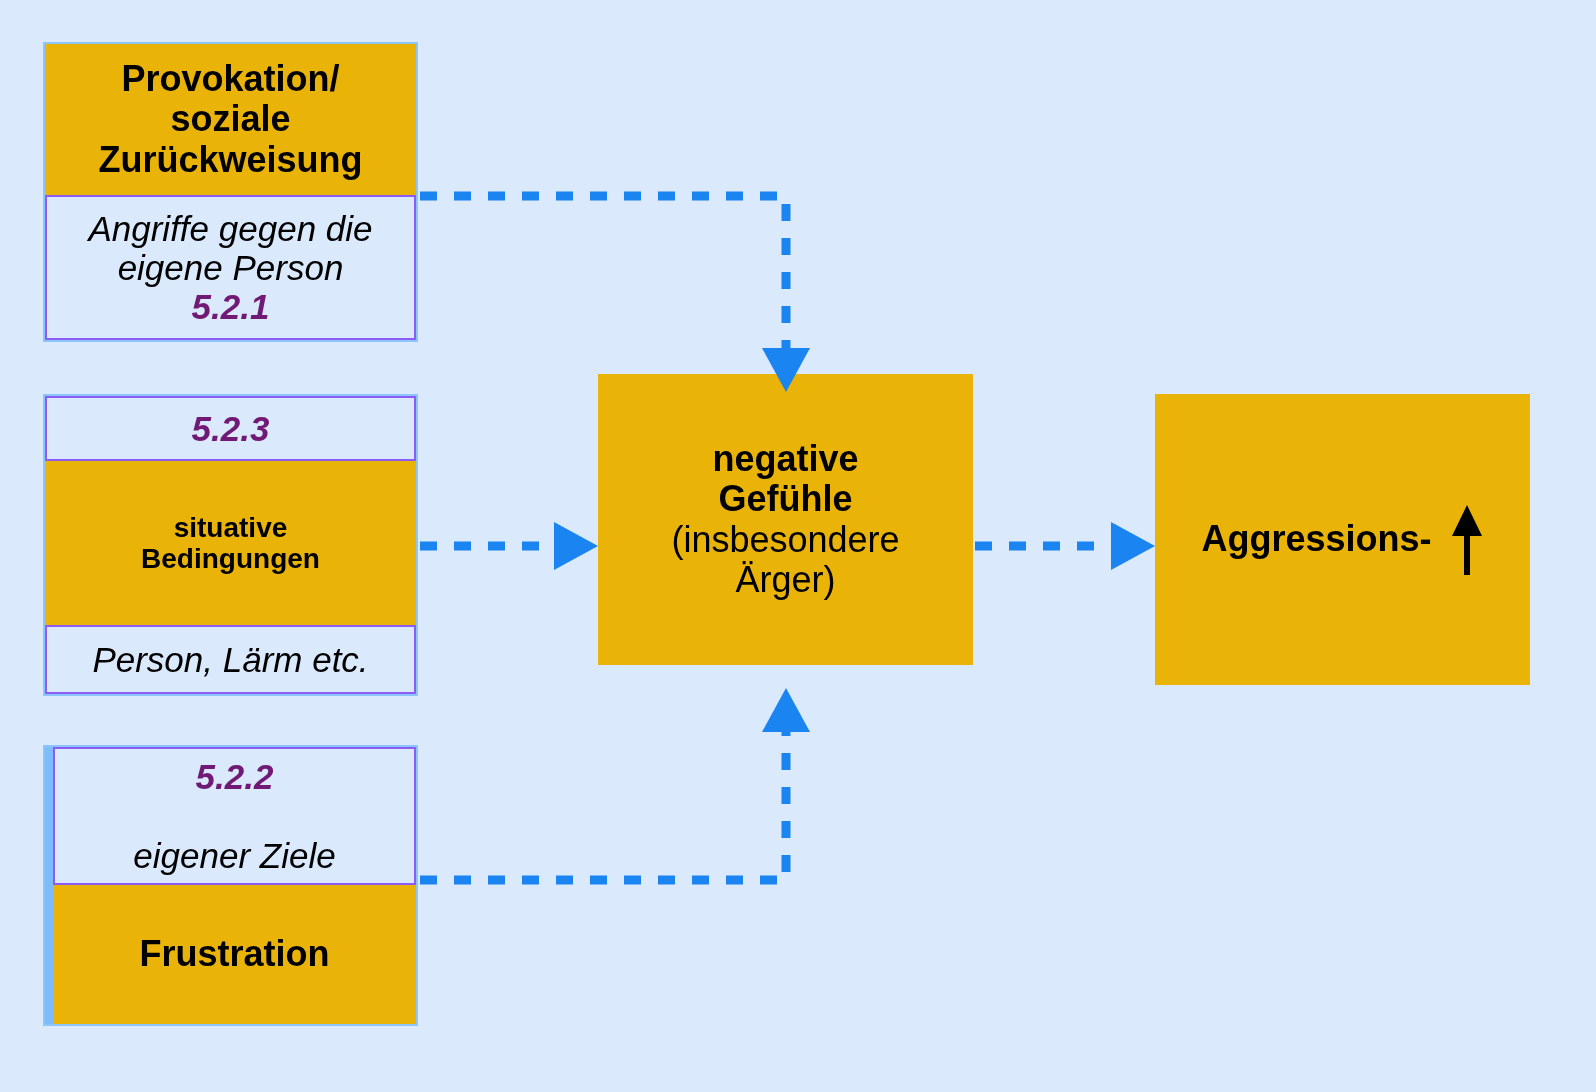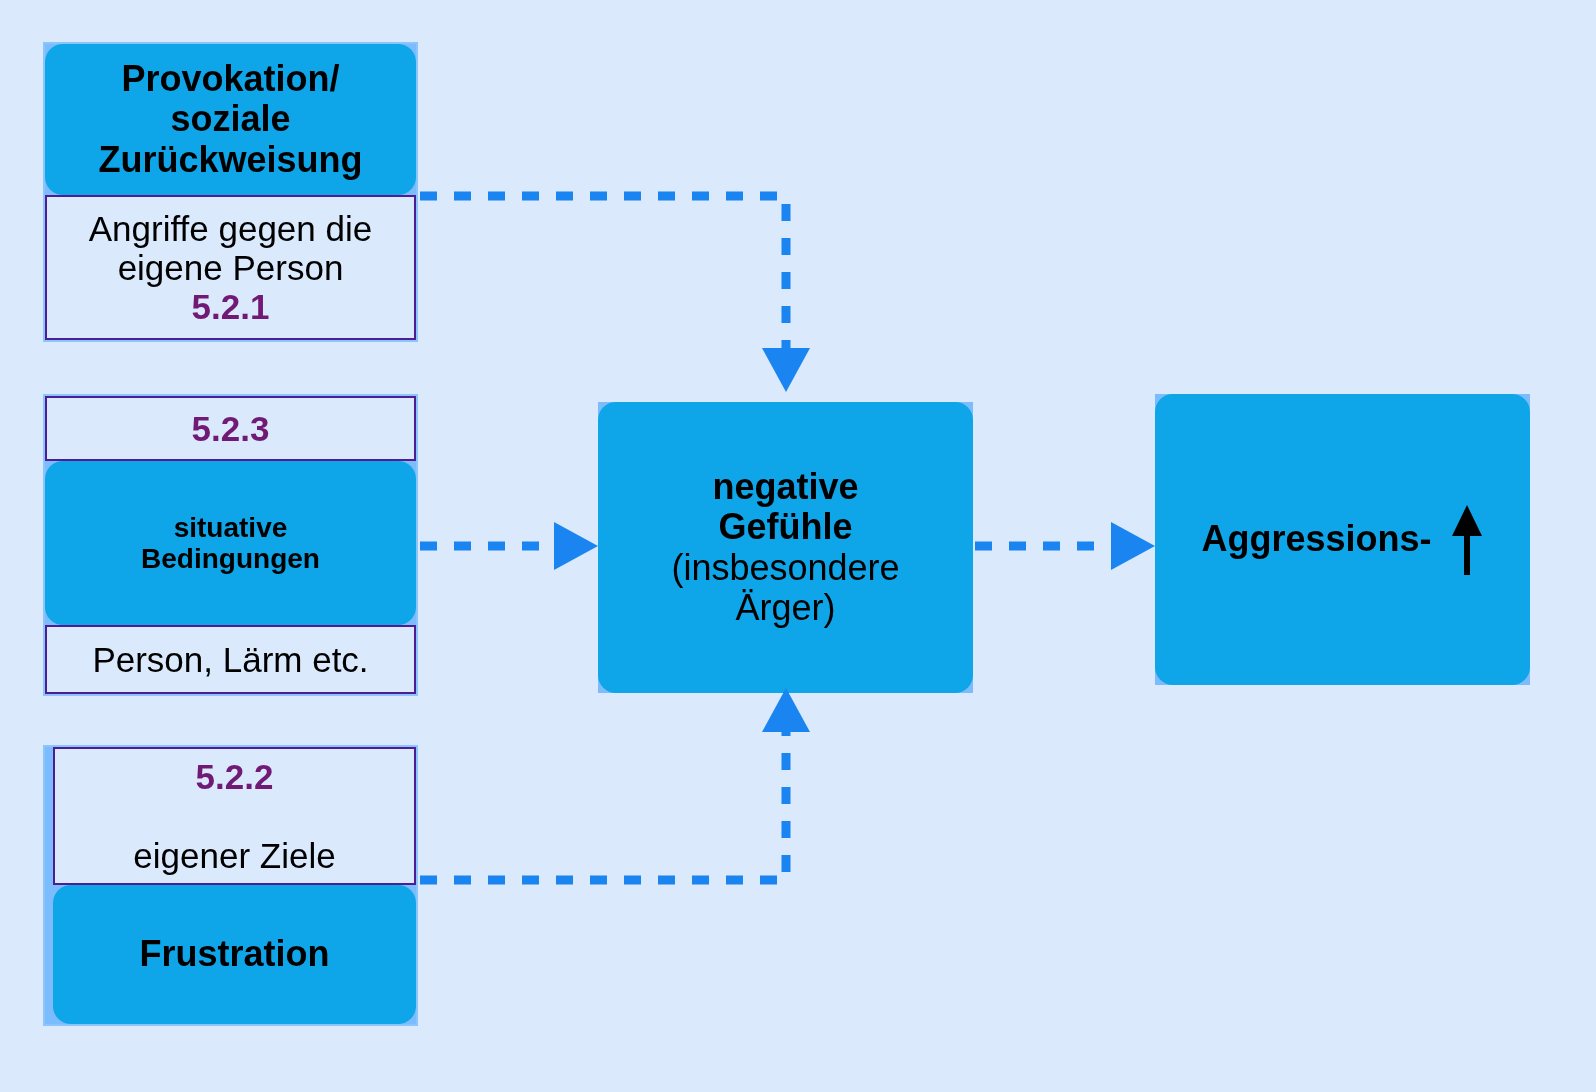--- a/index.html
+++ b/index.html
@@ -32,26 +32,26 @@
   .seg {
     box-sizing: border-box;
     display: flex;
     align-items: center;
     justify-content: center;
     text-align: center;
     color: #000000;
     line-height: 1.12;
   }
   .seg.solid {
-    background: #0ea5e9;
-    border-radius: 18px;
+    background: #eab308;
   }
   .seg.light {
     background: #dae9fc;
-    border: 2px solid #4c1d95;
+    border: 2px solid #8b5cf6;
+    font-style: italic;
   }
   .bold {
     font-weight: bold;
   }
   .num {
     color: #701a75;
     font-weight: bold;
   }
 
   
@@ -68,21 +68,21 @@
   #node-situative .mid   { height: 166px; font-size: 28px; }
   #node-situative .foot  { height: 70px;  font-size: 35px; }
 
   #node-frustration {
     left: 43px;  top: 745px; width: 375px;  height: 281px; padding-left: 8px;
   }
   #node-frustration .head { height: 140px; font-size: 35px; }
   #node-frustration .foot { height: 141px; font-size: 36px; }
 
   #node-negative {
-    left: 598px; top: 402px; width: 375px; height: 291px;
+    left: 598px; top: 374px; width: 375px; height: 291px;
     border: none;
   }
   #node-negative .seg { height: 100%; font-size: 36px; }
 
   #node-aggression {
     left: 1155px; top: 394px; width: 375px; height: 291px;
     border: none;
   }
   #node-aggression .seg { height: 100%; font-size: 36px; }
 

